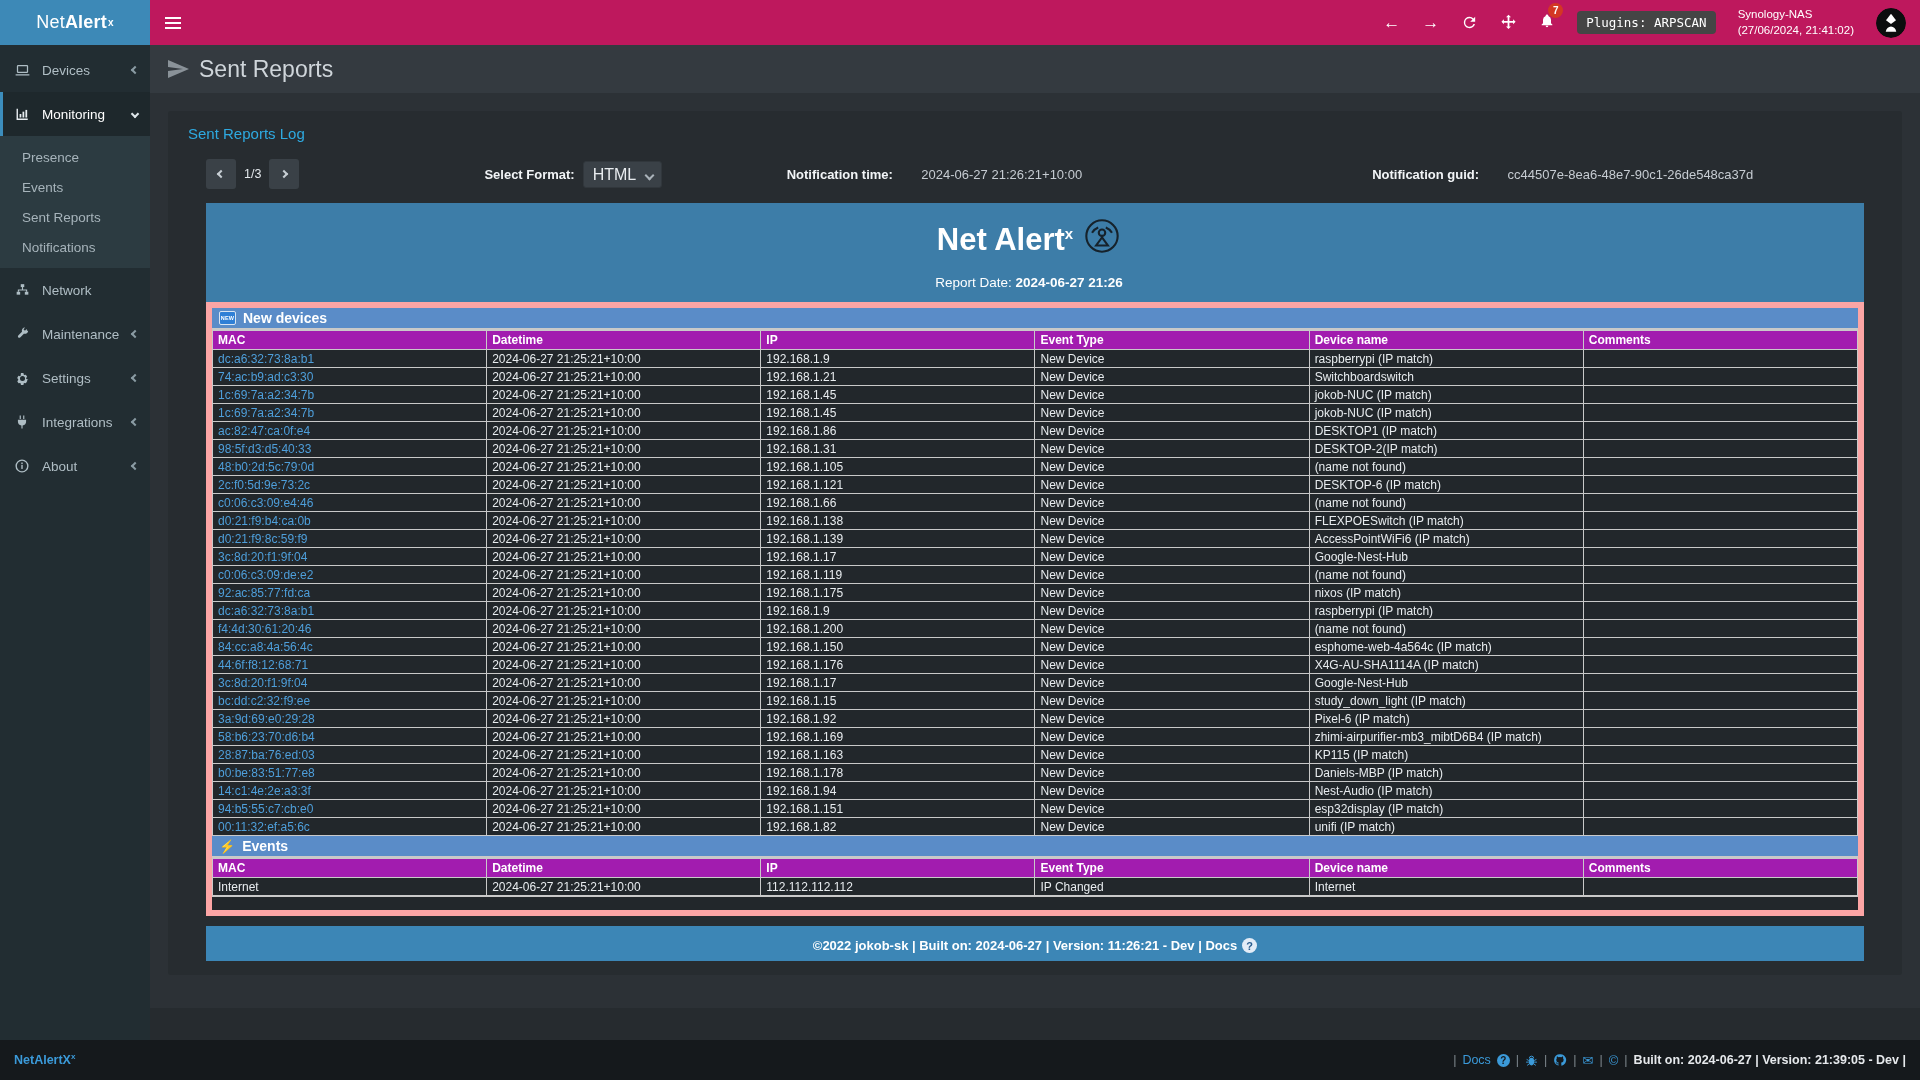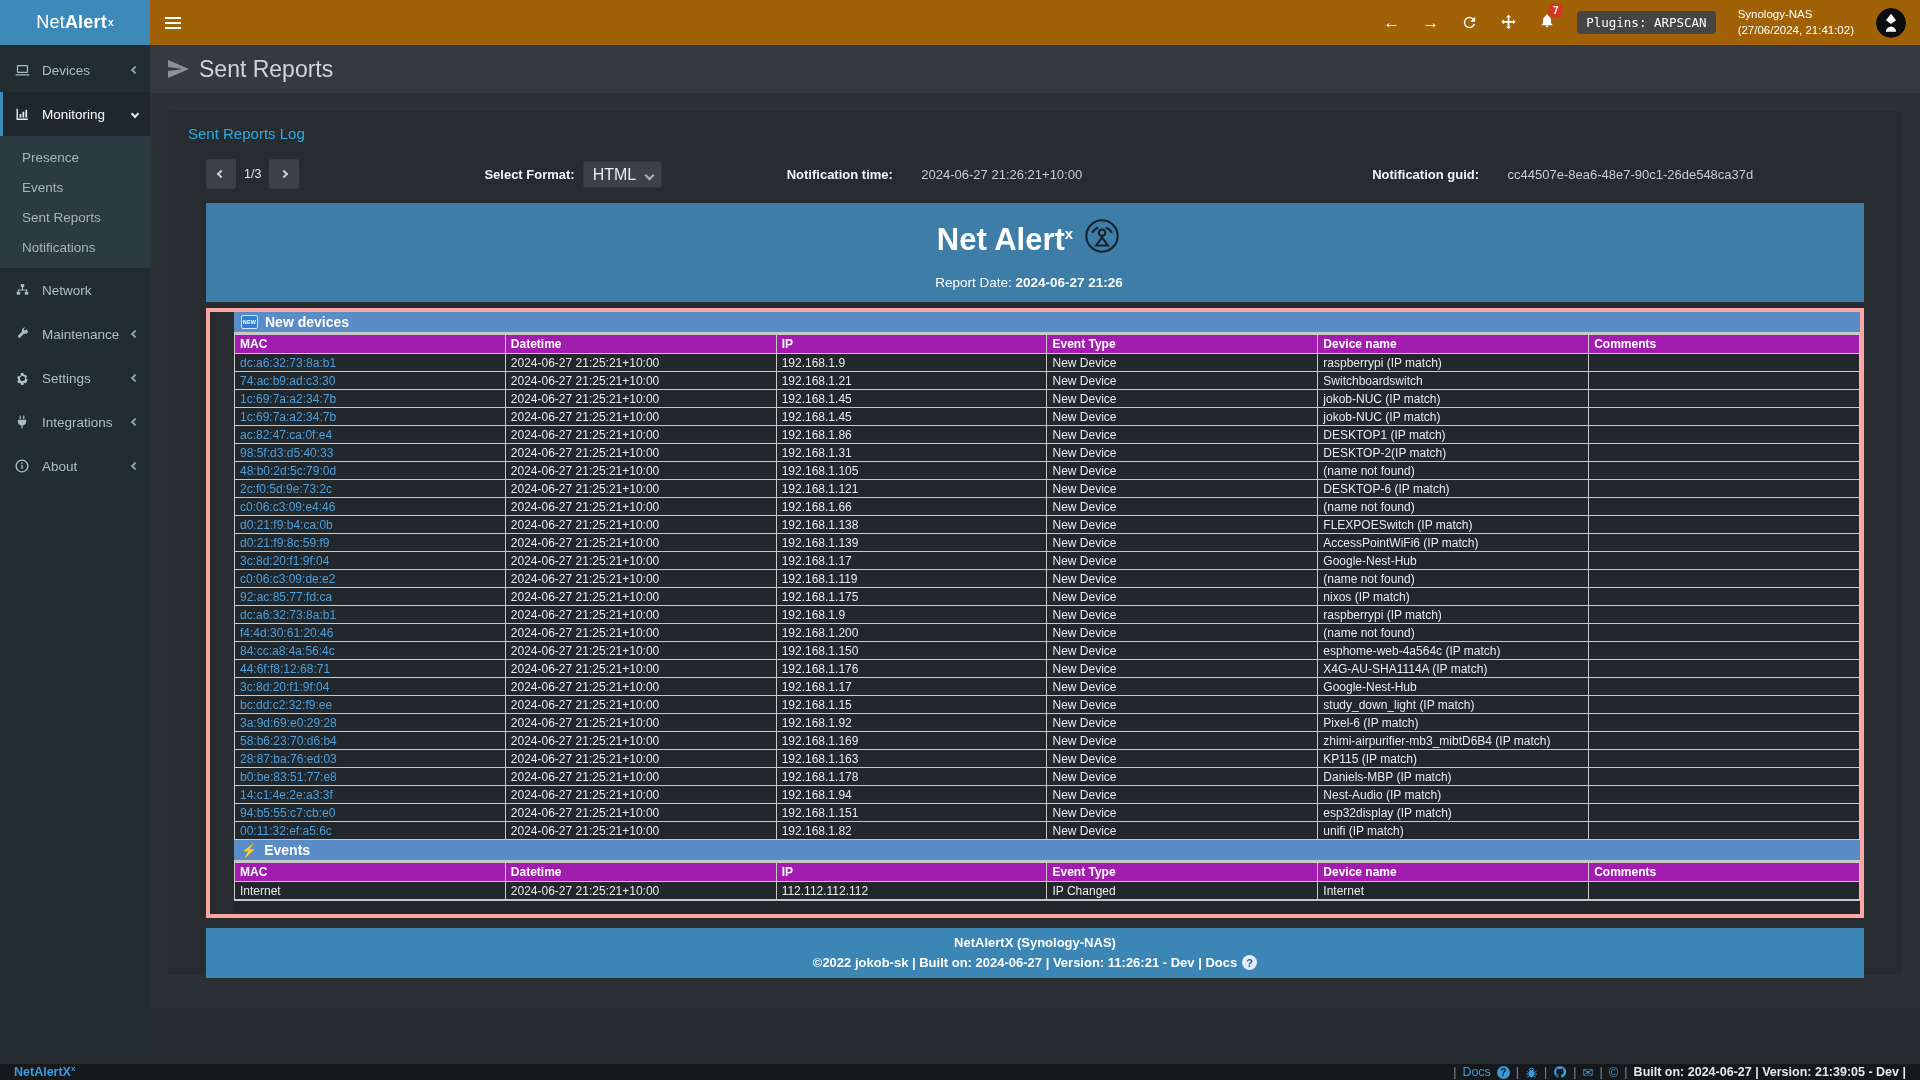--- a/index.html
+++ b/index.html
@@ -1,20 +1,20 @@
 <!DOCTYPE html>
 <html><head>
 <meta charset="utf-8">
 <style>
   * { margin:0; padding:0; box-sizing:border-box; }
   html,body { width:1920px; height:1080px; overflow:hidden; background:#262b2f;
               font-family:"Liberation Sans", sans-serif; }
 
   
-  .navbar { position:absolute; top:0; left:0; right:0; height:45px; background:#a16207; z-index:30;
+  .navbar { position:absolute; top:0; left:0; right:0; height:45px; background:#be185d; z-index:30;
             display:flex; align-items:stretch; }
   .logo { width:150px; background:#3d89b7; color:#fff; display:flex; align-items:center; justify-content:center;
           font-size:18px; letter-spacing:.2px; }
   .logo .thin { font-weight:300; }
   .logo b { font-weight:700; }
   .logo sup { font-size:10px; font-weight:700; margin-left:1px; }
   .hamburger { width:46px; display:flex; flex-direction:column; justify-content:center; align-items:center; gap:3px; cursor:pointer; }
   .hamburger i { display:block; width:16px; height:2px; background:#fff; }
   .nav-right { margin-left:auto; display:flex; align-items:center; gap:22px; padding-right:14px; color:#fff; }
   .nav-ico { font-size:17px; color:#fff; line-height:1; cursor:pointer; }
@@ -67,21 +67,21 @@
   .guid-group { margin-left:290px; white-space:nowrap; }
 
   
   .report { margin:10px 38px 0 38px; }
   .report-header { background:#3d7da8; padding:14px 12px 12px 0; text-align:center; color:#fff; }
   .report-title { font-size:31px; font-weight:700; display:inline-flex; align-items:center; gap:10px; }
   .report-title sup { font-size:15px; vertical-align:super; }
   .report-date { margin-top:12px; font-size:13.5px; }
   .report-date b { font-weight:700; }
 
-  .report-frame { margin-top:6px; border:4px solid #fca5a5;padding-left:24px; }
+  .report-frame { margin-top:0; border:6px solid #fca5a5; }
   .section-bar { height:22px; background:#5a8cc8; display:flex; align-items:center; gap:7px; padding-left:7px;
                  border-bottom:2px solid #c9c9c9; }
   .section-bar .title { color:#fff; font-weight:700; font-size:14px; }
   .new-badge { width:17px; height:14px; background:#2f7fd6; border:1px solid #d8e4f2; border-radius:2px; color:#fff;
                font-size:5.5px; font-weight:700; display:flex; align-items:center; justify-content:center; letter-spacing:.3px; }
   .bolt { color:#f0b90b; font-size:13px; line-height:1; }
   table.rep { width:100%; border-collapse:collapse; table-layout:fixed; }
   table.rep th { background:#a21caf; color:#fff; font-size:12px; font-weight:700; text-align:left; padding:2px 5px;
                  border:1px solid #c9c9c9; height:18px; }
   table.rep td { background:#22272b; color:#e8ecef; font-size:12px; padding:1px 5px; border:1px solid #c9c9c9;
@@ -89,21 +89,21 @@
   td .mac-link { color:#4e9fdb; cursor:pointer; }
   .empty-strip { height:14px; background:#22272b; border-top:1px solid #c9c9c9; }
 
   .report-footer { margin-top:10px; background:#3c86b6; color:#fff; text-align:center; padding:7px 0 8px 0; }
   .report-footer .l1 { font-size:13px; font-weight:700; }
   .report-footer .l2 { font-size:13px; font-weight:700; margin-top:5px; display:flex; align-items:center; justify-content:center; gap:5px; }
   .q-circle { display:inline-flex; width:15px; height:15px; border-radius:50%; background:#e3ecf7; color:#2a5d8f;
               font-size:11px; font-weight:700; align-items:center; justify-content:center; cursor:pointer; }
 
   
-  .page-footer { position:absolute; left:0; right:0; bottom:0; height:16px; background:#15191c; display:flex;
+  .page-footer { position:absolute; left:0; right:0; bottom:0; height:40px; background:#15191c; display:flex;
                  align-items:center; justify-content:space-between; padding:0 14px; z-index:40; }
   .pf-brand { color:#3b9ad9; font-size:12.5px; font-weight:700; cursor:pointer; }
   .pf-brand sup { font-size:8px; }
   .pf-right { display:flex; align-items:center; gap:6px; font-size:12.5px; color:#8a9299; }
   .pf-right .sep { color:#7d878d; }
   .pf-link { color:#3b9ad9; text-decoration:none; cursor:pointer; }
   .pf-ico { color:#3b9ad9; display:inline-flex; align-items:center; cursor:pointer; font-size:13px; }
   .pf-built { color:#e6e9ec; font-weight:700; }
 </style>
 </head>
@@ -562,21 +562,20 @@
                 <td>IP Changed</td>
                 <td>Internet</td>
                 <td></td>
               </tr>
             </tbody>
           </table>
           <div class="empty-strip"></div>
         </div>
 
       <div class="report-footer">
-        <div class="l1">NetAlertX (Synology-NAS)</div>
         <div class="l2">
           <span>©2022 jokob-sk | Built on: 2024-06-27 | Version: 11:26:21 - Dev | Docs</span>
           <span class="q-circle">?</span>
         </div>
       </div>
     </div>
   </section>
 </main>
 
 <footer class="page-footer">

